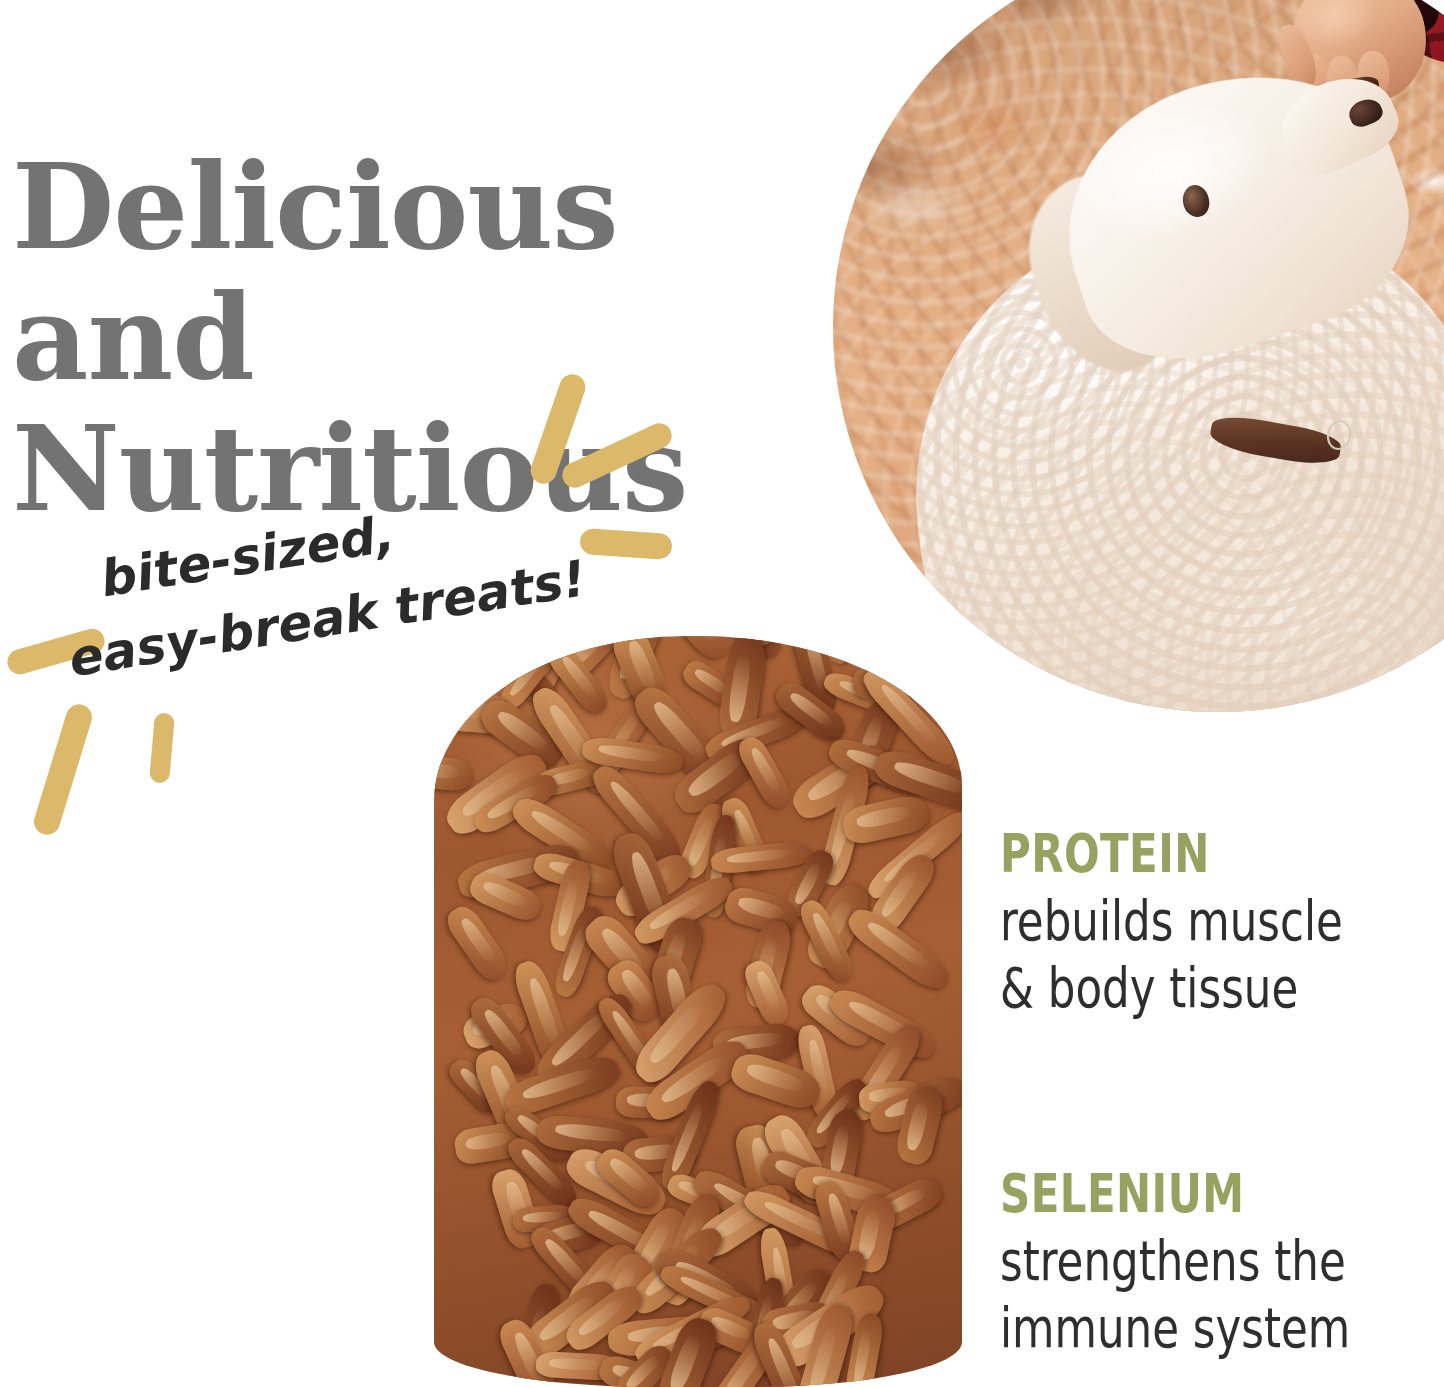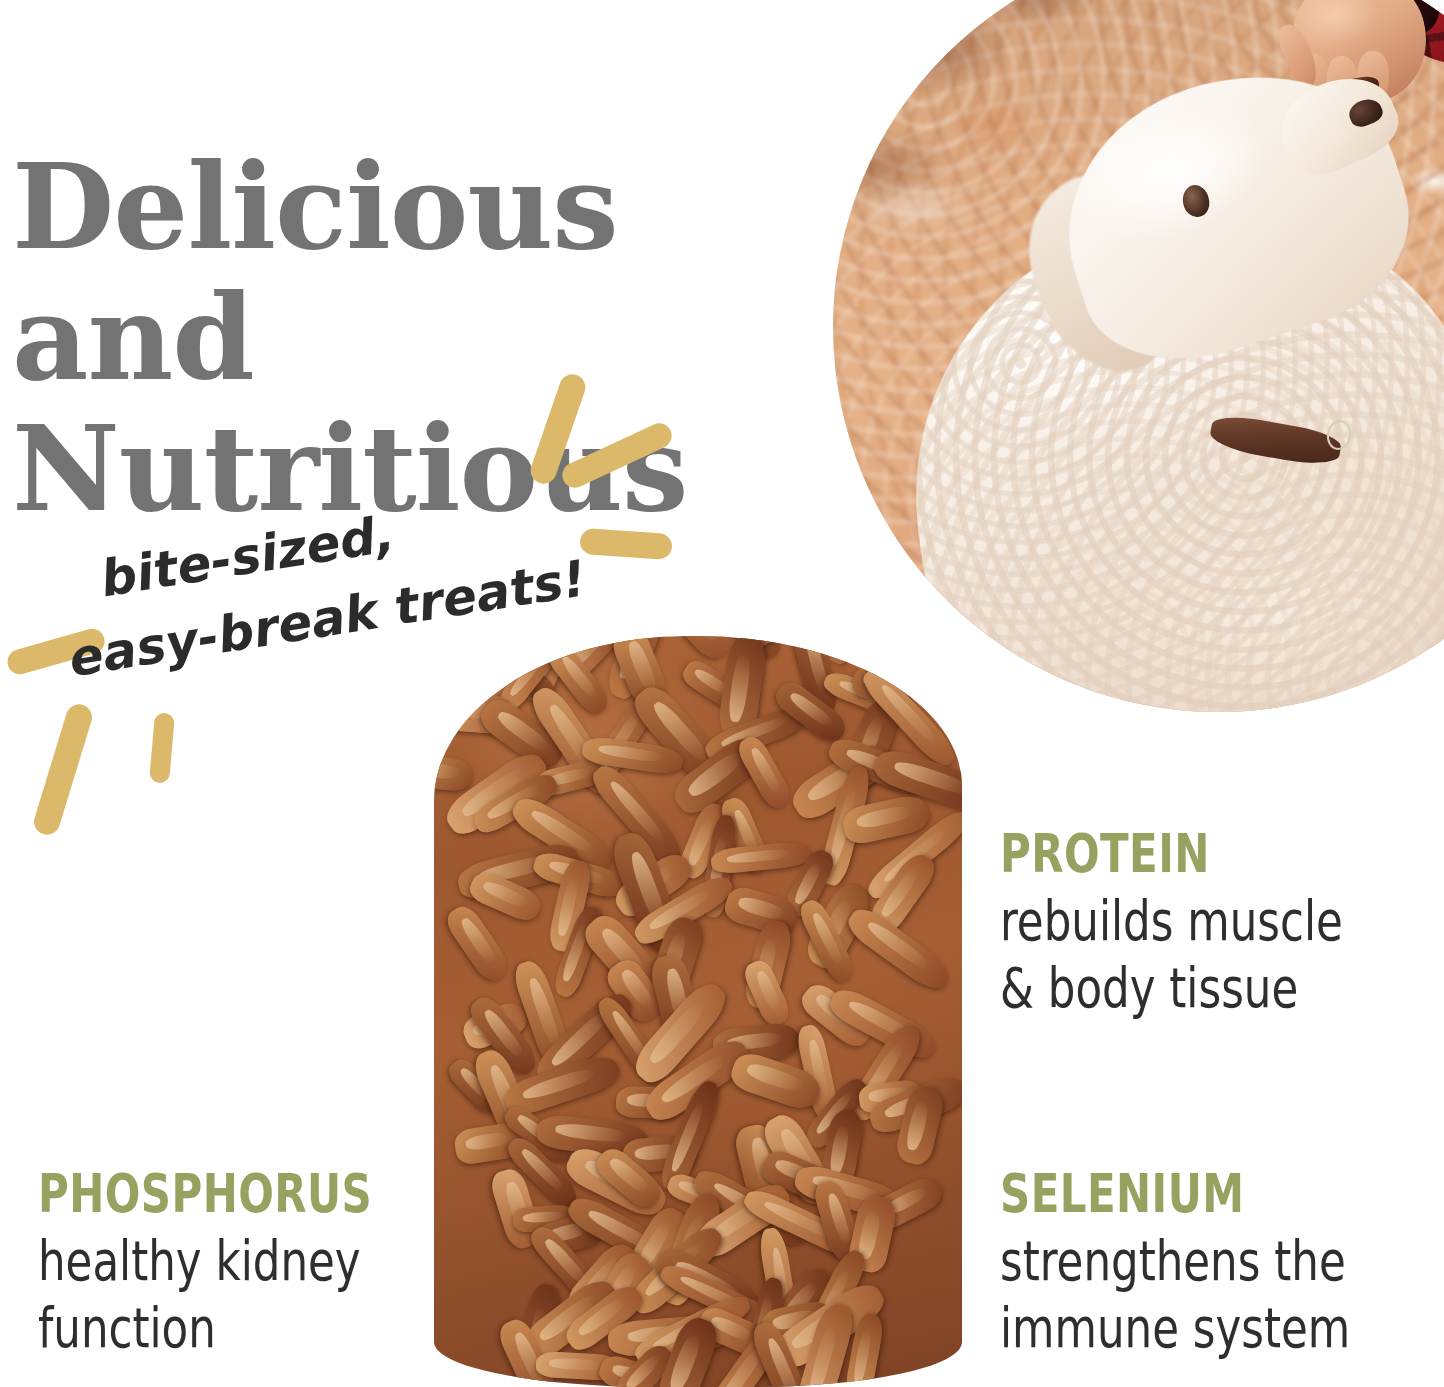--- a/index.html
+++ b/index.html
@@ -544,25 +544,20 @@
         <div class="stick" style="left: 386.794px; top: 707.234px; width: 86.3189px; height: 26.5159px; transform: rotate(-79.8deg); background: linear-gradient(108deg, rgb(206, 146, 88) 0%, rgb(138, 72, 36) 100%);"></div>
       </div>
   </div>
 
   <div class="benefit" id="benefit-protein">
     <div class="b-title">PROTEIN</div>
     <div class="b-desc">rebuilds muscle
 &amp; body tissue</div>
   </div>
 
-  <div class="benefit" id="benefit-phosphorus">
-    <div class="b-title">PHOSPHORUS</div>
-    <div class="b-desc">healthy kidney
-function</div>
-  </div>
 
   <div class="benefit" id="benefit-selenium">
     <div class="b-title">SELENIUM</div>
     <div class="b-desc">strengthens the
 immune system</div>
   </div>
 
 </div>
 
 </body></html>

